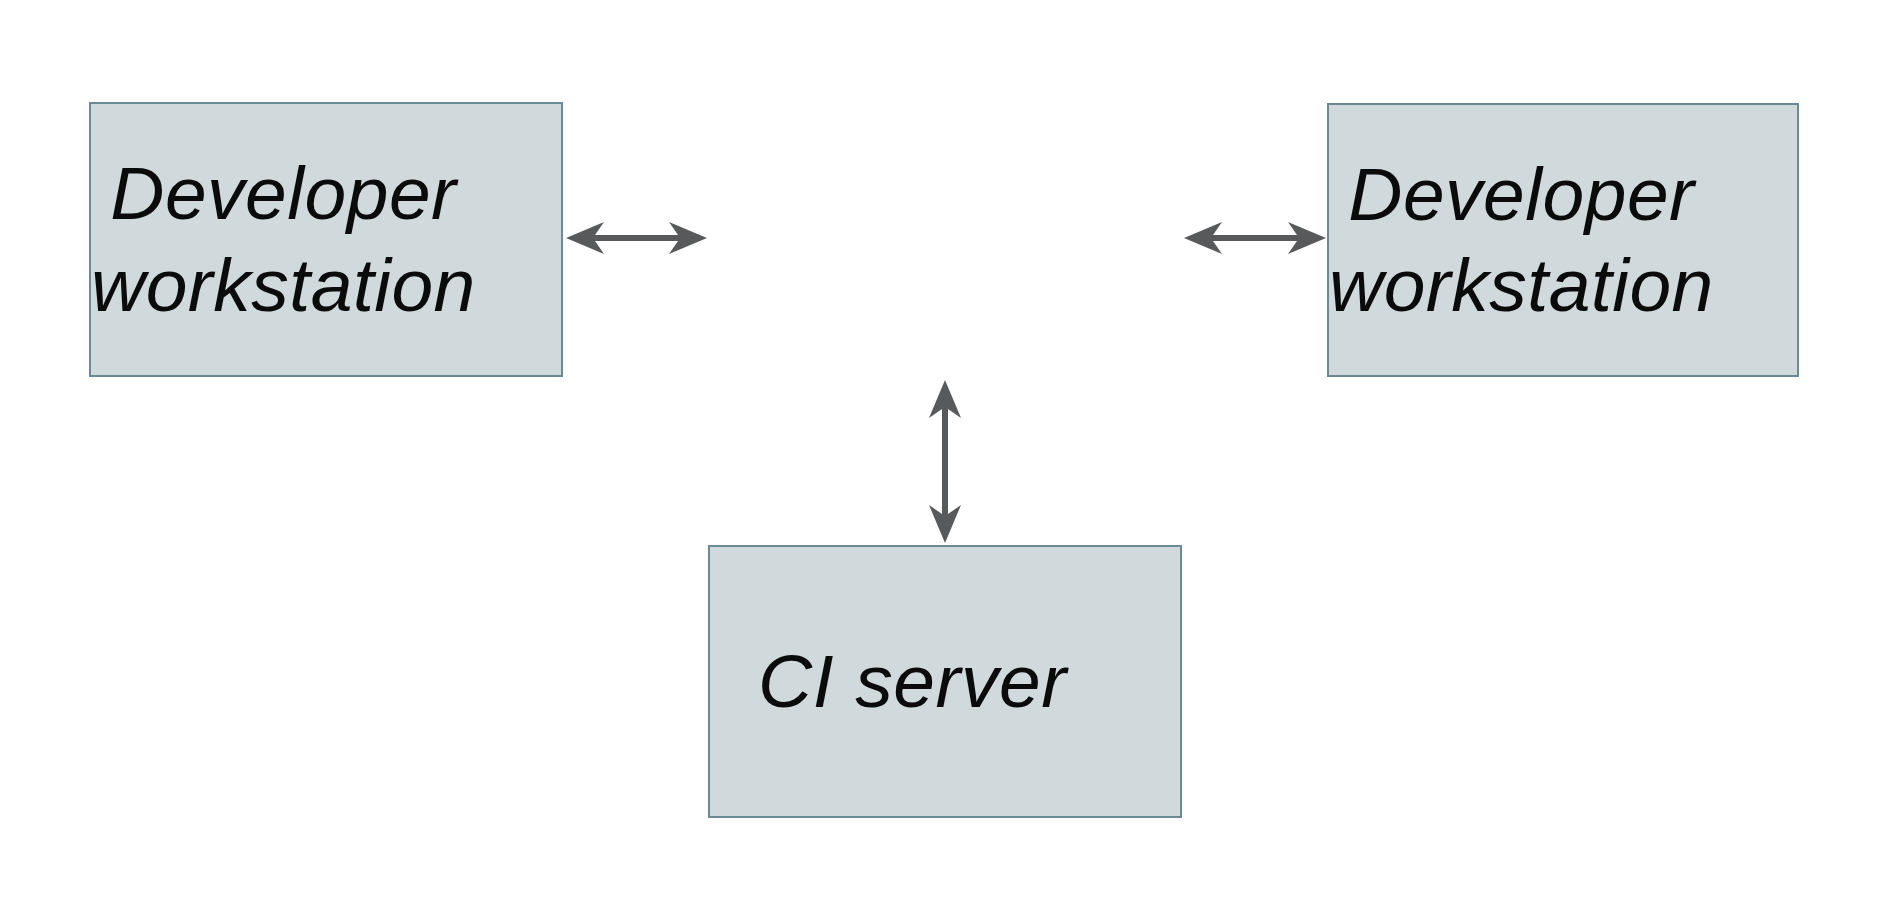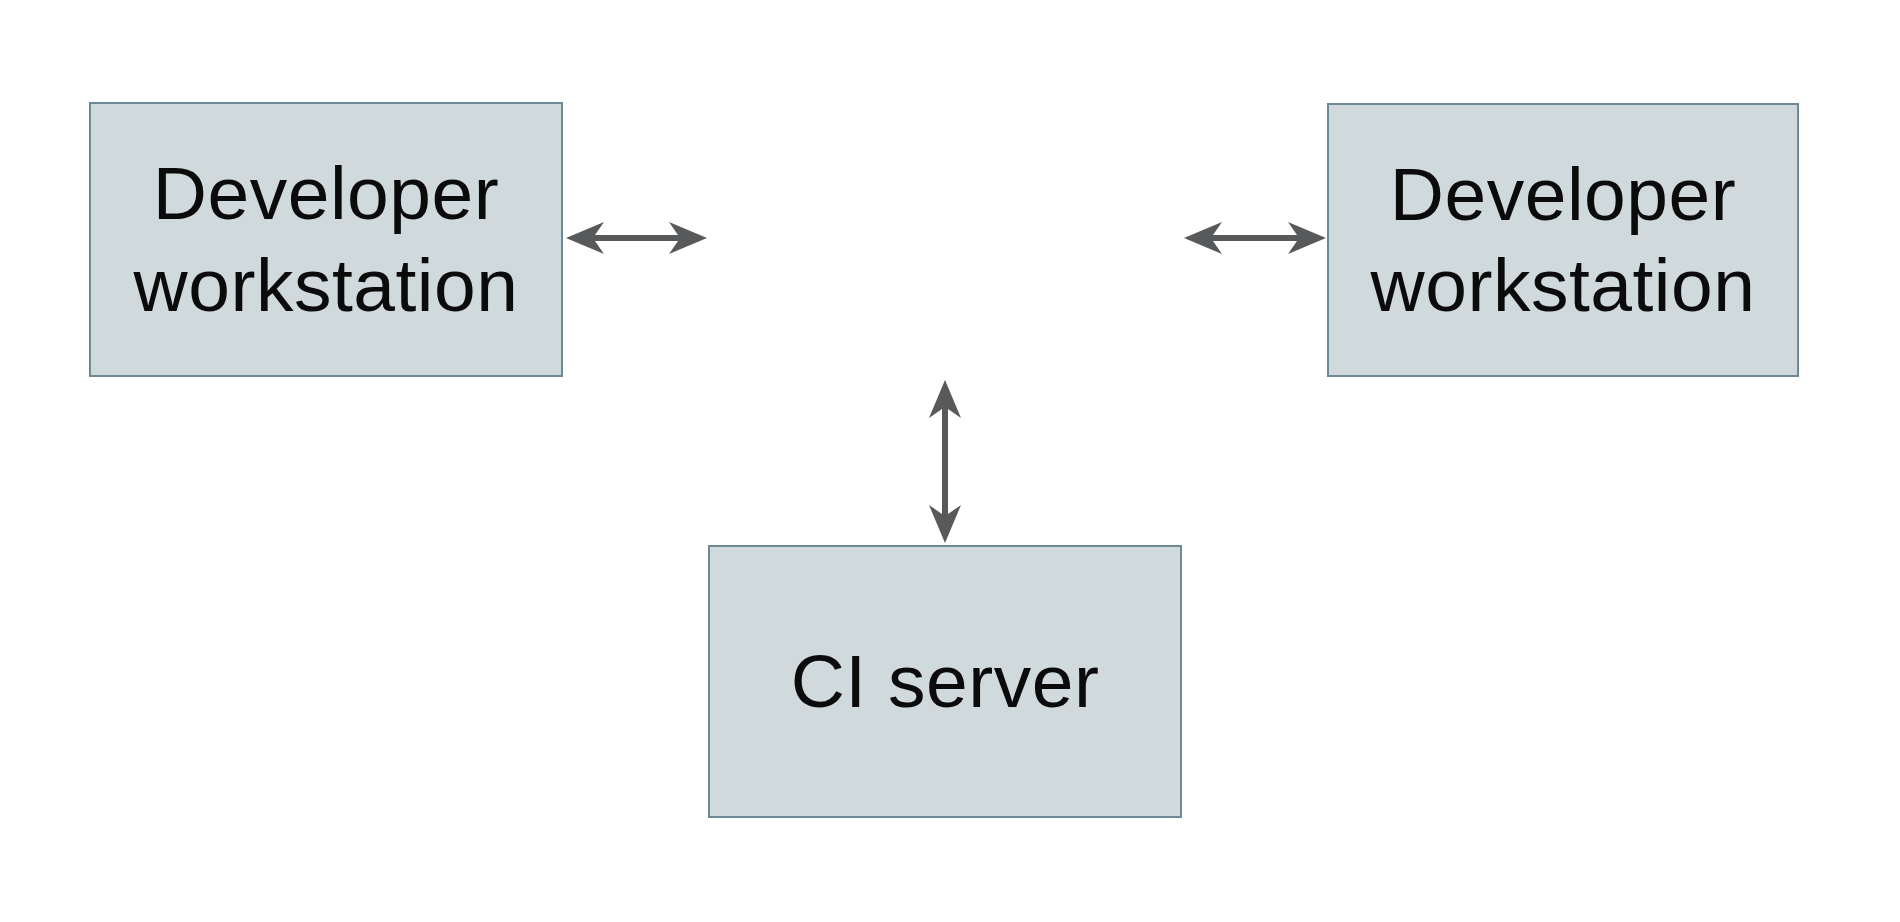--- a/index.html
+++ b/index.html
@@ -13,34 +13,35 @@
     position: relative;
     width: 1900px; height: 922px;
     background: #ffffff;
   }
   .node {
     position: absolute;
     background: #d0d9db;
     border: 2px solid #6d8996;
     display: flex;
     align-items: center;
-    justify-content: center;
+    justify-content: flex-start;
     text-align: center;
+    font-style: italic;
   }
   .node-label {
     font-size: 75px;
     line-height: 1.22;
     color: #0b0b0b;
     white-space: pre-line;
     letter-spacing: 0.5px;
   }
   #node-dev-left  { left:  89px; top: 102px; width: 474px; height: 275px; }
   #node-cache     { left: 708px; top: 103px; width: 474px; height: 274px; }
   #node-dev-right { left: 1327px; top: 103px; width: 472px; height: 274px; }
-  #node-ci        { left: 708px; top: 545px; width: 474px; height: 273px; }
+  #node-ci        { left: 708px; top: 545px; width: 474px; height: 273px; padding-left: 48px; }
   svg.arrows {
     position: absolute;
     left: 0; top: 0;
     width: 1900px; height: 922px;
     pointer-events: none;
   }
   .arrow { fill: #58595b; stroke: none; }
 </style>
 </head>
 <body>

